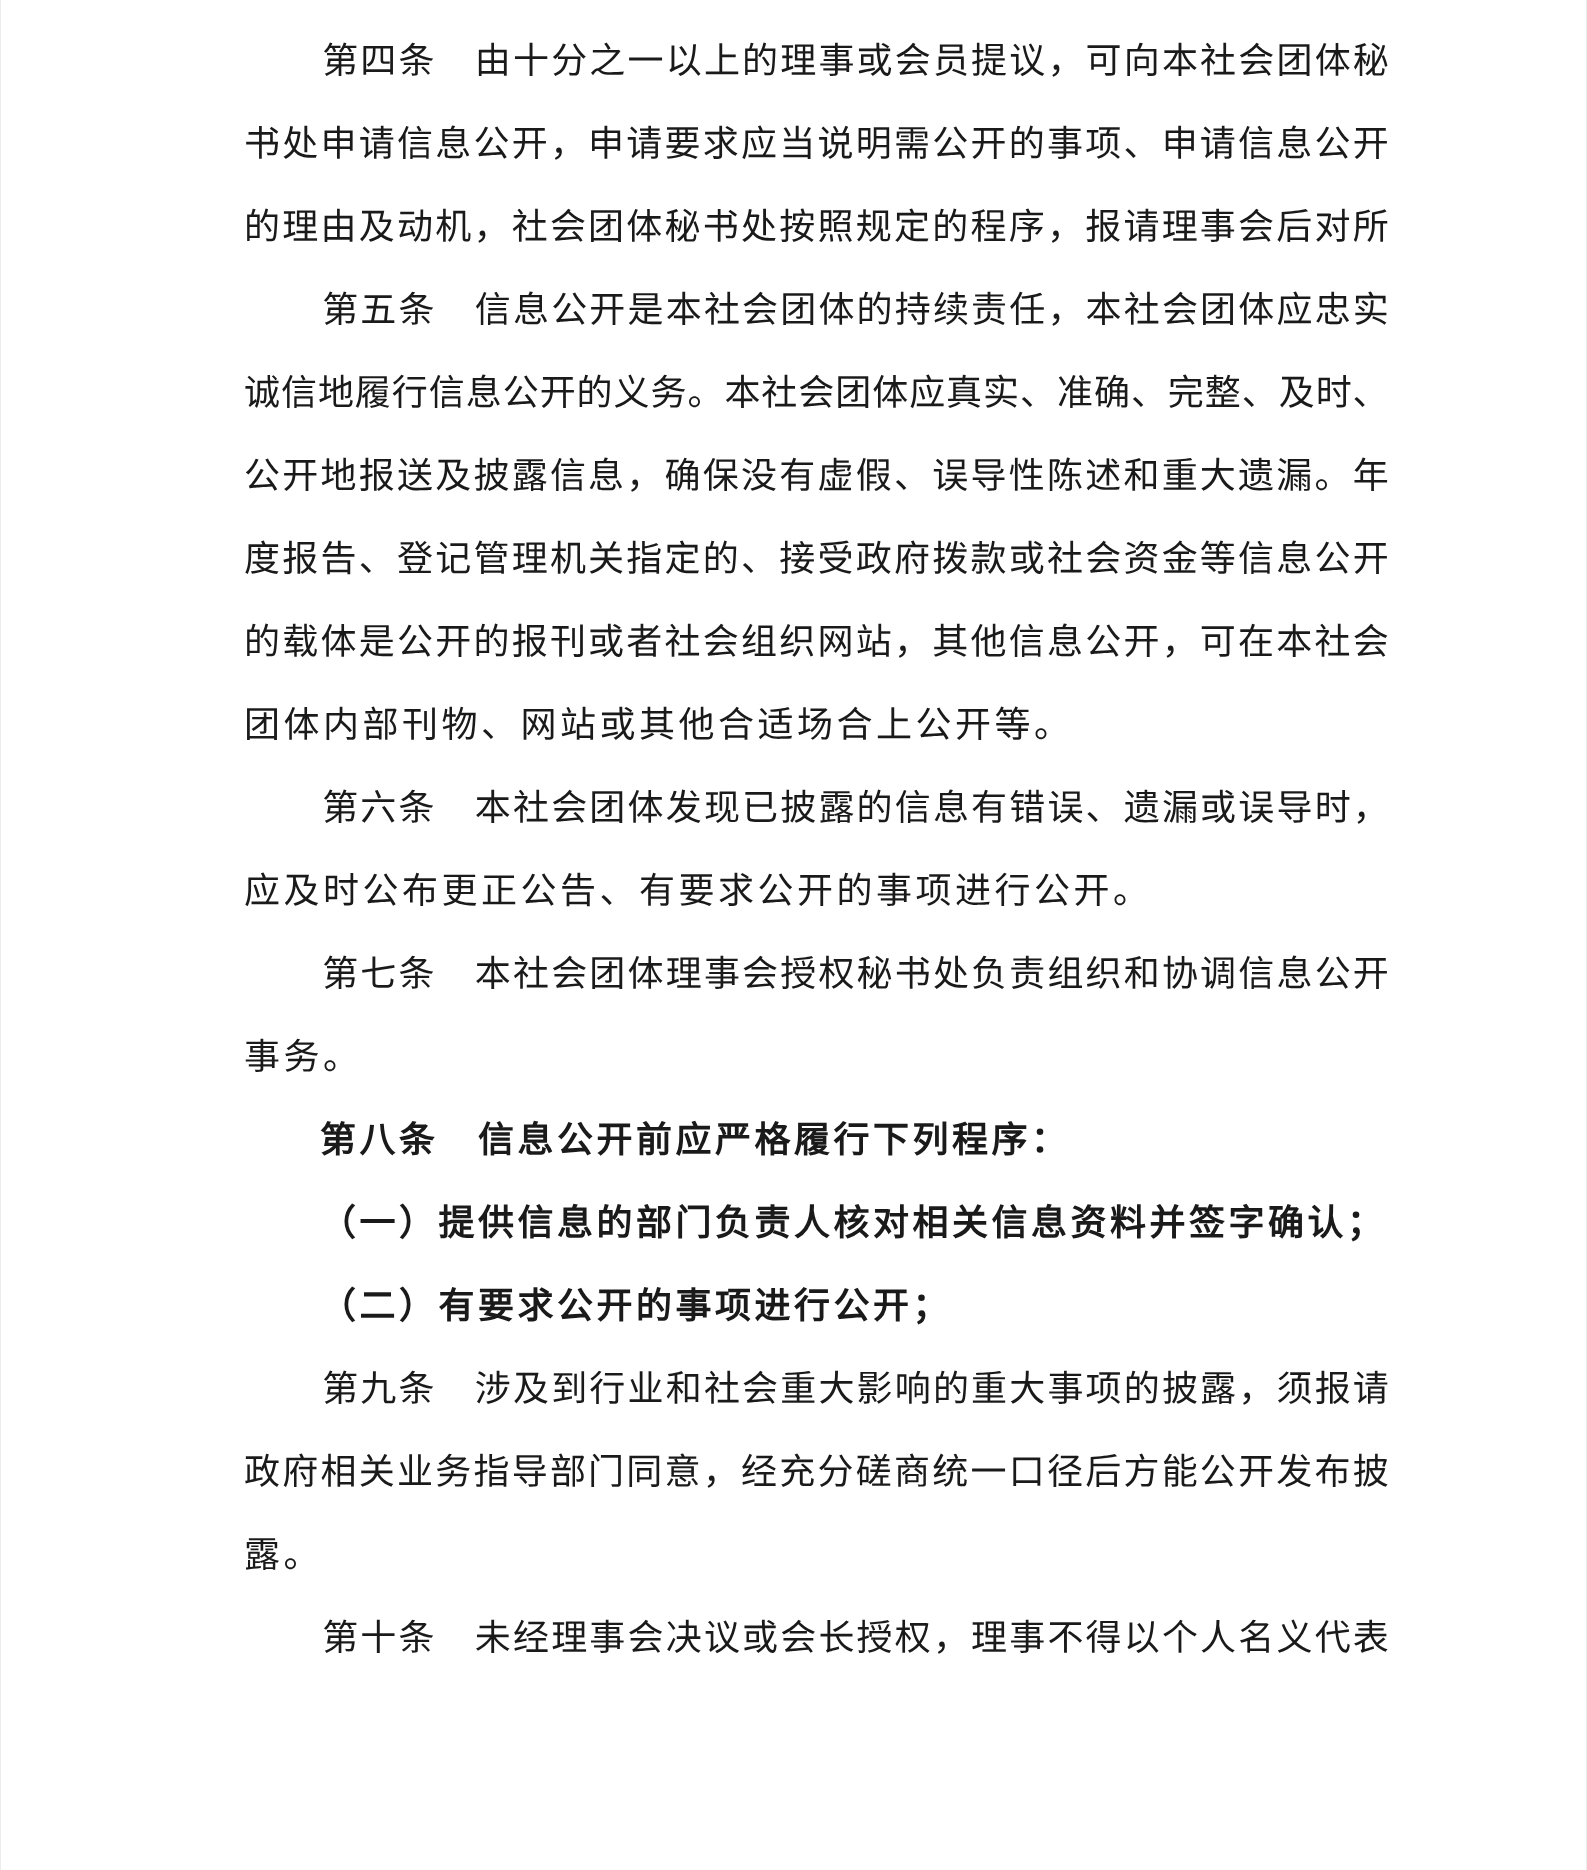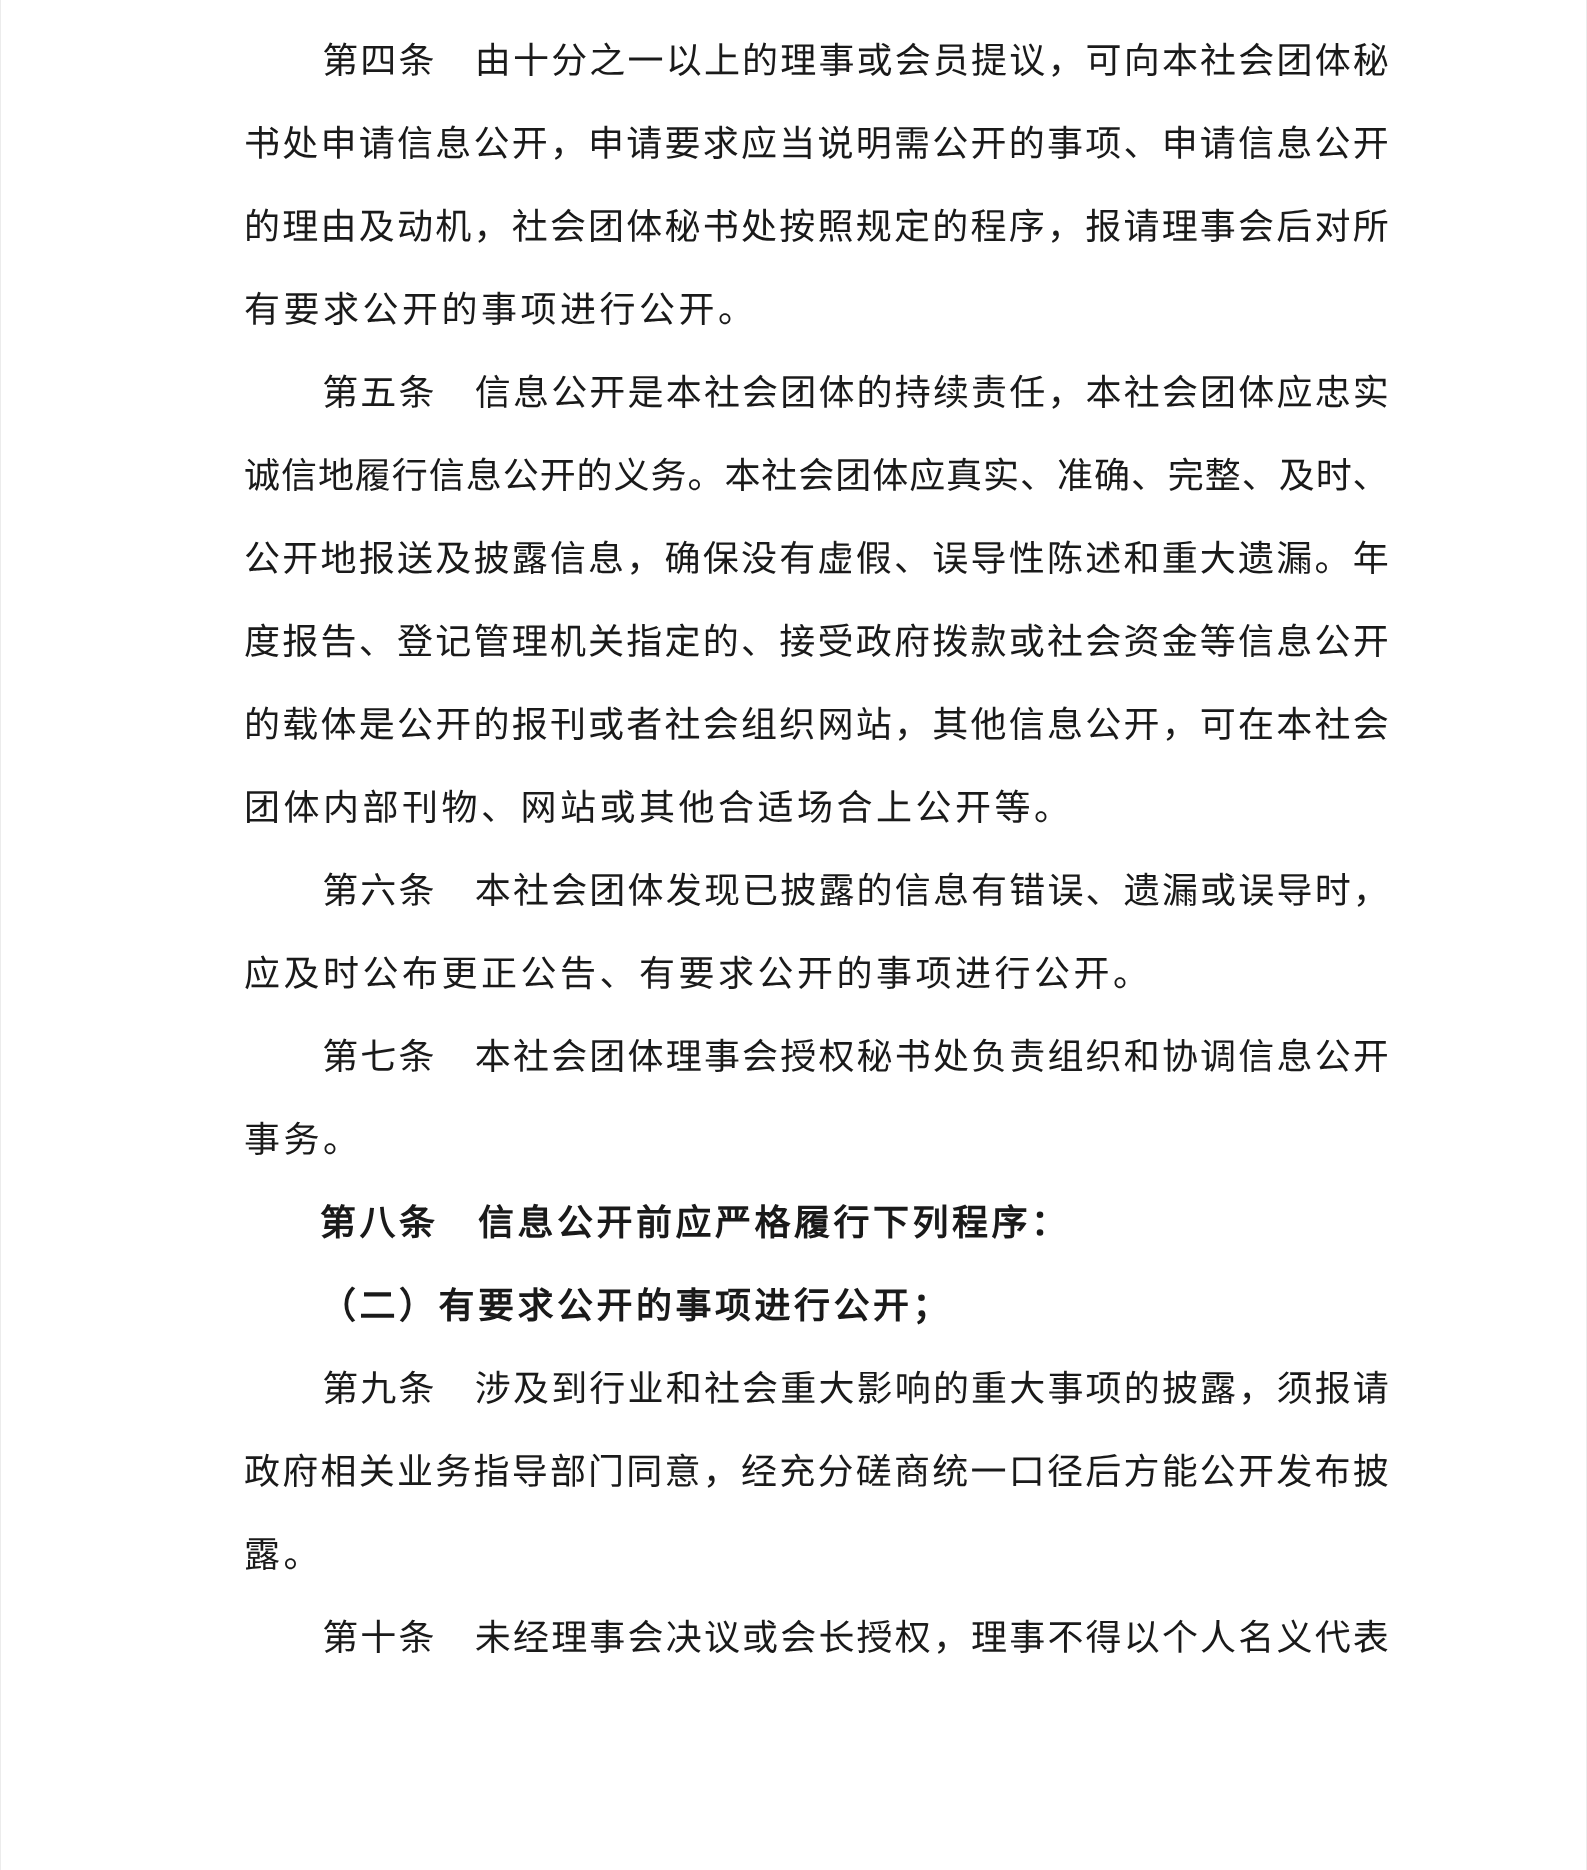--- a/index.html
+++ b/index.html
@@ -134,21 +134,20 @@
         <span>，</span>
         <span>报</span>
         <span>请</span>
         <span>理</span>
         <span>事</span>
         <span>会</span>
         <span>后</span>
         <span>对</span>
         <span>所</span>
       </div>
-      <div class="line l">有要求公开的事项进行公开。</div>
       <div class="line j first">
         <span class="ind"></span>
         <span>第</span>
         <span>五</span>
         <span>条</span>
         <span>　</span>
         <span>信</span>
         <span>息</span>
         <span>公</span>
         <span>开</span>
@@ -361,20 +360,21 @@
         <span>和</span>
         <span>协</span>
         <span>调</span>
         <span>信</span>
         <span>息</span>
         <span>公</span>
         <span>开</span>
       </div>
       <div class="line l">事务。</div>
       <div class="line l first">第八条　信息公开前应严格履行下列程序：</div>
+      <div class="line l first">（一）提供信息的部门负责人核对相关信息资料并签字确认；</div>
       <div class="line l first">（二）有要求公开的事项进行公开；</div>
       <div class="line j first">
         <span class="ind"></span>
         <span>第</span>
         <span>九</span>
         <span>条</span>
         <span>　</span>
         <span>涉</span>
         <span>及</span>
         <span>到</span>

